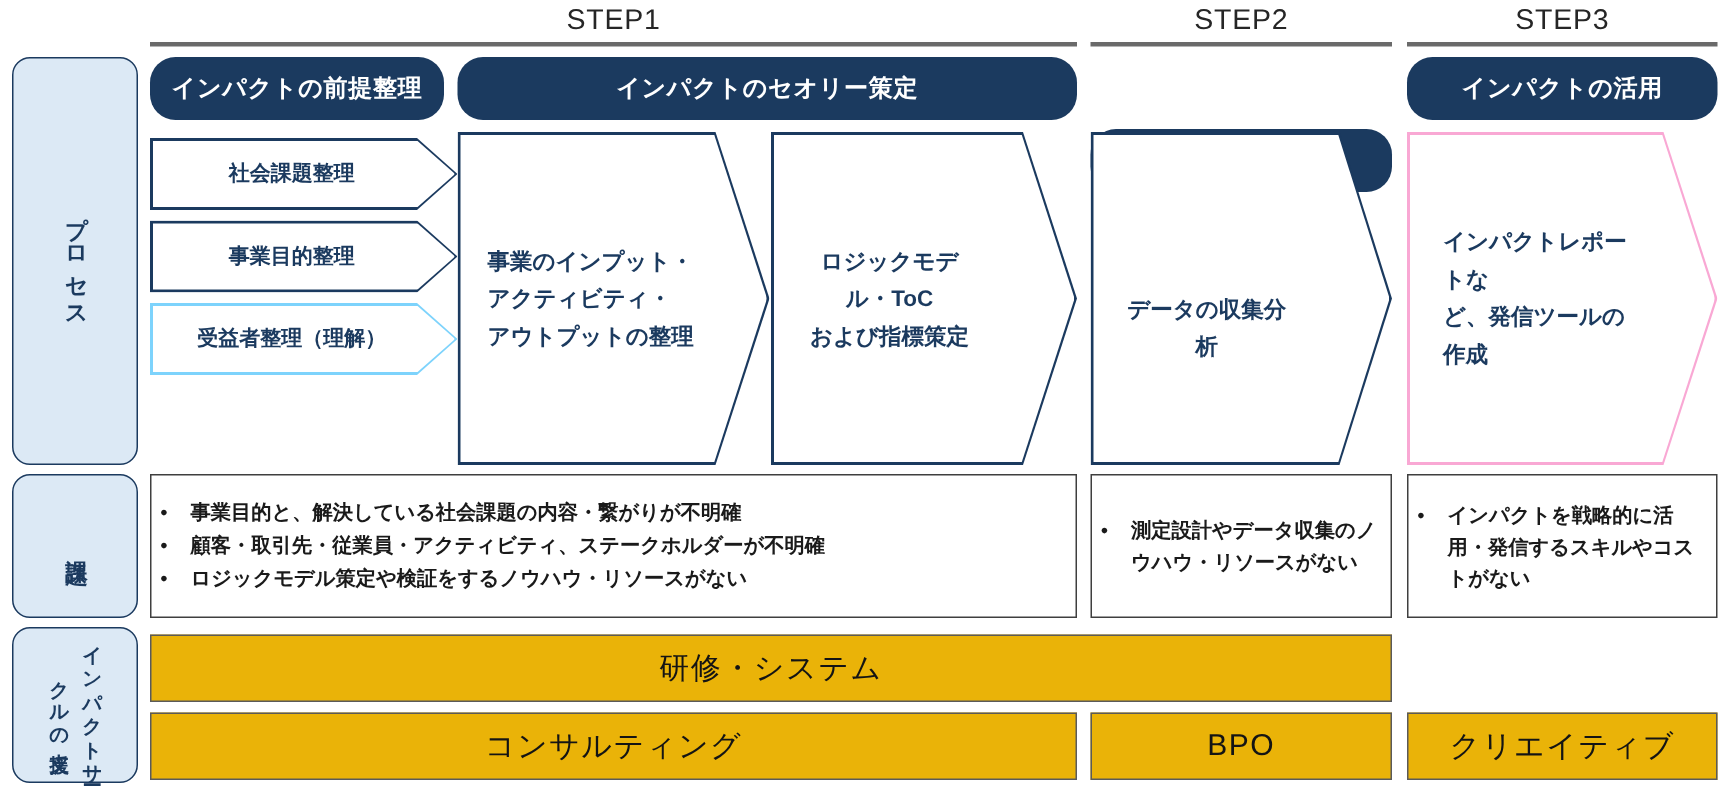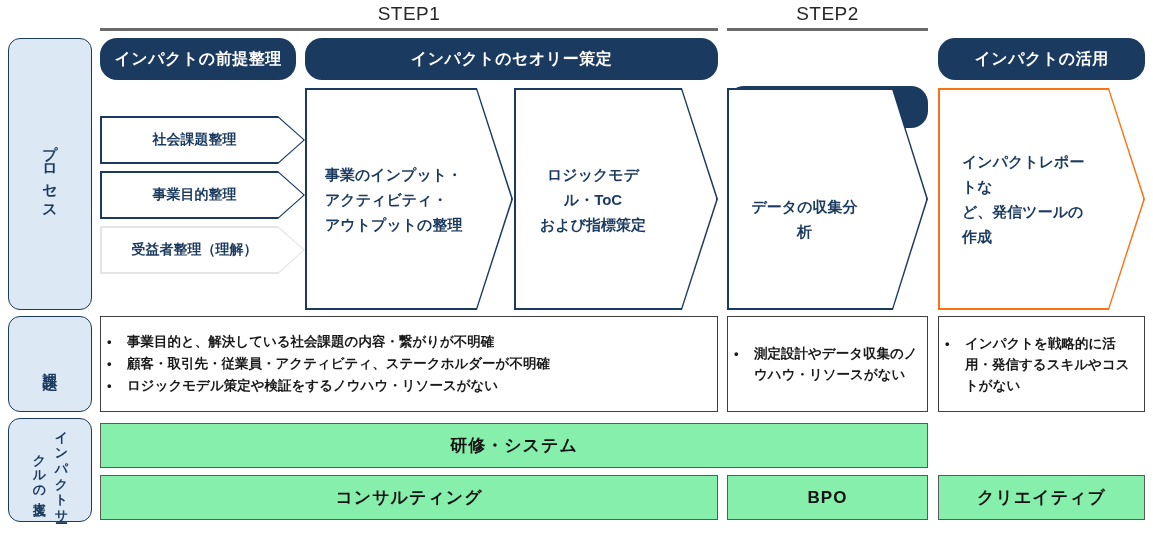--- a/index.html
+++ b/index.html
@@ -56,21 +56,20 @@
     background: #ffffff;
     display: flex; align-items: center;
     color: #1b3a5f; font-weight: bold;
   }
   .chev .ctxt { position: relative; z-index: 2; }
 
   .chev-sm {
     font-size: 14px;
     justify-content: center;
     text-align: center;
-    margin-top: 24px;
   }
   .chev-lg {
     font-size: 15px;
     line-height: 25px;
     padding-left: 20px;
     padding-right: 40px;
   }
   .chev-lg.ctr { justify-content: center; text-align: center; padding-left: 24px; }
 
   
@@ -90,38 +89,42 @@
   .issue li::before {
     content: "\2022";
     position: absolute; left: 6px; top: 0;
     font-size: 13px;
   }
   .issue.narrow li { line-height: 21px; font-size: 13.5px; }
 
   
   .gbar {
     position: absolute;
-    background: #86efac;
+    background: #eab308;
     border: 1.6px solid #5a5a5a;
     display: flex; align-items: center; justify-content: center;
-    color: #141414; font-size: 17px; font-weight: bold;
+    color: #141414; font-size: 20px; font-weight: normal;
     letter-spacing: 1px;
   }
 </style>
 </head>
 <body>
 
 <div id="canvas">
 
   <div class="step-head" style="left:100px; width:618px;">
     <div class="lbl">STEP1</div>
     <div class="rule"></div>
   </div>
   <div class="step-head" style="left:727px; width:201px;">
     <div class="lbl">STEP2</div>
+    <div class="rule"></div>
+  </div>
+  <div class="step-head" style="left:938px; width:207px;">
+    <div class="lbl">STEP3</div>
     <div class="rule"></div>
   </div>
 
   <div class="sec-bar" style="left:100px; width:196px;">インパクトの前提整理</div>
   <div class="sec-bar" style="left:305px; width:413px;">インパクトのセオリー策定</div>
   <div class="sec-bar" style="left:727px; width:201px;margin-top:48px;">指標の計測・評価</div>
   <div class="sec-bar" style="left:938px; width:207px;">インパクトの活用</div>
 
   <div class="vpill" style="top:38px; height:272px;">
     <span class="vtxt">プロセス</span>
@@ -146,21 +149,21 @@
         clip-path: polygon(0 0, 178px 0, 205px 24px, 178px 48px, 0 48px);
         background:#1b3a5f;">
     <div style="position:absolute; left:1.6px; top:1.6px; width:201.8px; height:44.8px;
          background:#ffffff;
          clip-path: polygon(0 0, 176.4px 0, 201.8px 22.4px, 176.4px 44.8px, 0 44.8px);"></div>
     <div class="ctxt" style="width:100%; text-align:center; padding-right:16px;">事業目的整理</div>
   </div>
 
   <div class="chev chev-sm" style="left:100px; top:202px; width:205px; height:48px;
         clip-path: polygon(0 0, 178px 0, 205px 24px, 178px 48px, 0 48px);
-        background:#e5e5e5;">
+        background:#7dd3fc;">
     <div style="position:absolute; left:1.6px; top:1.6px; width:201.8px; height:44.8px;
          background:#ffffff;
          clip-path: polygon(0 0, 176.4px 0, 201.8px 22.4px, 176.4px 44.8px, 0 44.8px);"></div>
     <div class="ctxt" style="width:100%; text-align:center; padding-right:16px;">受益者整理（理解）</div>
   </div>
 
 
   <div class="chev chev-lg" style="left:305px; top:88px; width:208px; height:222px;
         clip-path: polygon(0 0, 172px 0, 208px 111px, 172px 222px, 0 222px);
         background:#1b3a5f;">
@@ -186,21 +189,21 @@
         clip-path: polygon(0 0, 166px 0, 201px 111px, 166px 222px, 0 222px);
         background:#1b3a5f;">
     <div style="position:absolute; left:1.6px; top:1.6px; width:197.8px; height:218.8px;
          background:#ffffff;
          clip-path: polygon(0 0, 163.5px 0, 197.8px 109.4px, 163.5px 218.8px, 0 218.8px);"></div>
     <div class="ctxt" style="white-space:pre-line; text-align:center; width:100%; padding-right:30px;margin-top:40px;">データの収集分析</div>
   </div>
 
   <div class="chev chev-lg" style="left:938px; top:88px; width:207px; height:222px;
         clip-path: polygon(0 0, 171px 0, 207px 111px, 171px 222px, 0 222px);
-        background:#f97316;">
+        background:#f9a8d4;">
     <div style="position:absolute; left:1.6px; top:1.6px; width:203.8px; height:218.8px;
          background:#ffffff;
          clip-path: polygon(0 0, 168.5px 0, 203.8px 109.4px, 168.5px 218.8px, 0 218.8px);"></div>
     <div class="ctxt" style="white-space:pre-line; padding-left:4px; padding-right:18px;">インパクトレポートな
 ど、発信ツールの作成</div>
   </div>
 
   <div class="issue" style="left:100px; top:316px; width:618px; height:96px;">
     <ul>
       <li>事業目的と、解決している社会課題の内容・繋がりが不明確</li>

